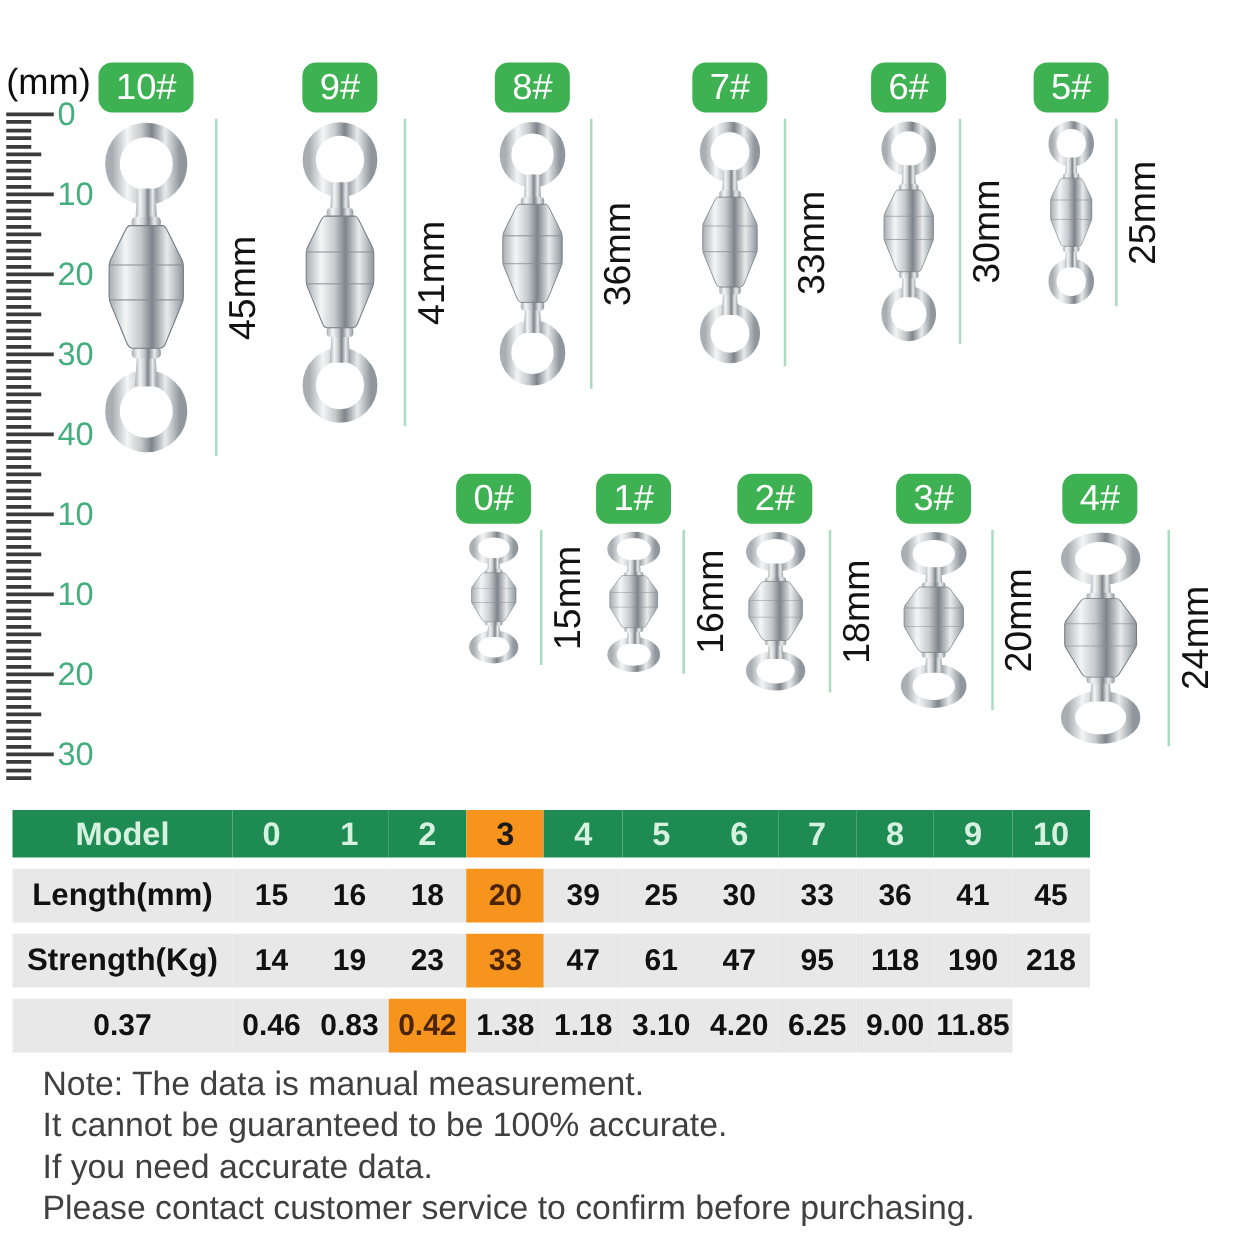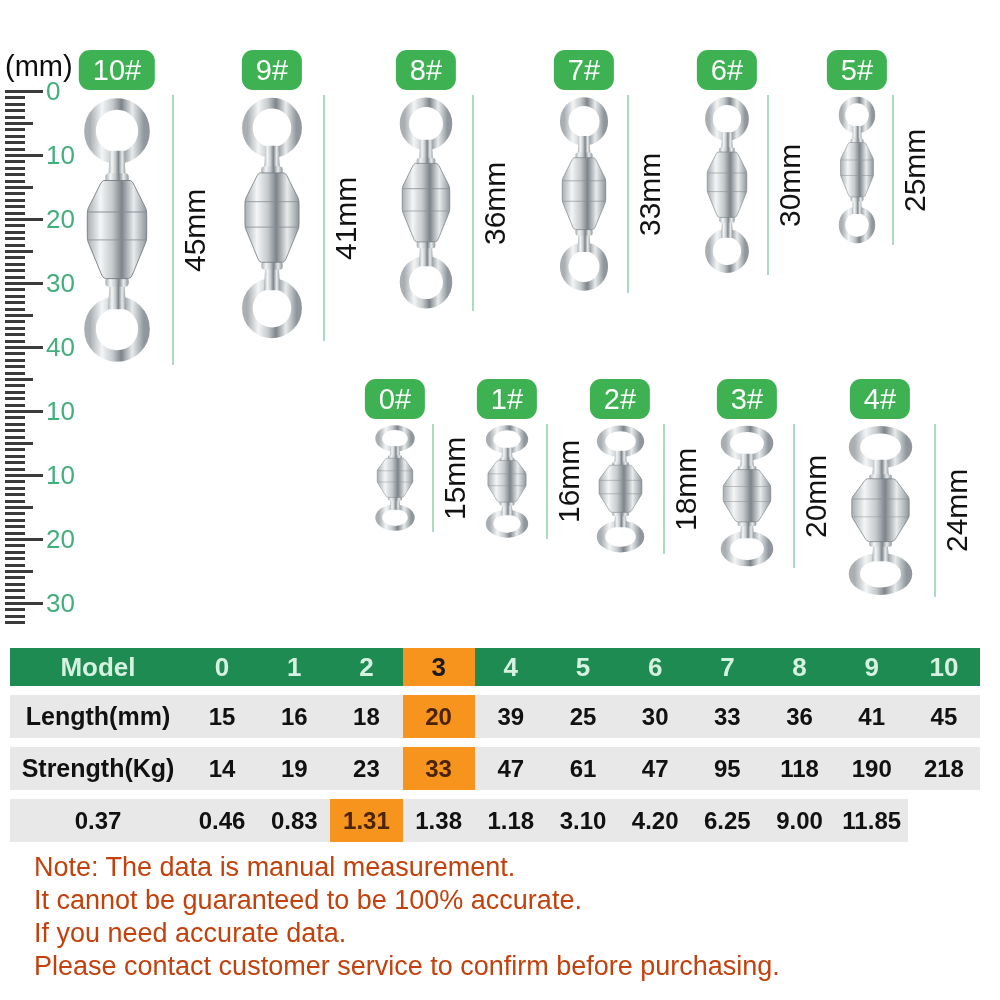--- a/index.html
+++ b/index.html
@@ -18,31 +18,31 @@
   #unit-label{position:absolute;left:5px;top:50px;font-size:29px;color:#0d0d0d;}
   
   .badge{position:absolute;transform:translateX(-50%);background:var(--badge-green);
     color:#fff;font-size:29px;height:40px;line-height:40px;padding:0 14px;
     border-radius:11px;text-align:center;white-space:nowrap;}
   .swivel{position:absolute;}
   .mline{position:absolute;width:2px;background:var(--line-green);}
   .mlabel{position:absolute;writing-mode:vertical-rl;transform:rotate(180deg);
     font-size:30px;font-weight:500;color:#121212;width:38px;text-align:center;line-height:38px;}
   
-  #spec-table{position:absolute;left:10px;top:648px;width:970px;display:grid;
+  #spec-table{position:absolute;left:10px;top:648px;width:862px;display:grid;
     grid-template-columns:176px repeat(11,1fr);grid-template-rows:38px 43px 43px 43px;row-gap:9px;}
   .th{background:var(--table-green);color:#d6f1e0;font-weight:bold;font-size:26px;
     display:flex;align-items:center;justify-content:center;}
   .th.hl{background:var(--orange);color:#1b1b1b;}
   .td{background:var(--row-gray);color:#111;font-weight:bold;font-size:24px;
     display:flex;align-items:center;justify-content:center;}
   .td.rowlabel{font-size:25px;}
   .td.hl{background:var(--orange);color:#4a2405;}
   
-  #notes{position:absolute;left:34px;top:851px;font-size:27px;color:#c2410c;}
+  #notes{position:absolute;left:34px;top:851px;font-size:27px;color:#404040;}
   .note-line{height:33px;line-height:33px;white-space:nowrap;}
 </style>
 </head>
 <body>
 
 <div id="stage" style="--badge-green: #3eb252; --ruler-green: #43af7d; --table-green: #1e8b52; --orange: #f7941d; --line-green: #abdcc3; --row-gray: #e8e8e8;">
 
   <svg width="0" height="0" style="position:absolute" aria-hidden="true">
     <defs>
       <linearGradient id="mg" x1="0" y1="0" x2="1" y2="0">
@@ -264,21 +264,21 @@
       <div class="td">47</div>
       <div class="td">61</div>
       <div class="td">47</div>
       <div class="td">95</div>
       <div class="td">118</div>
       <div class="td">190</div>
       <div class="td">218</div>
       <div class="td">0.37</div>
       <div class="td">0.46</div>
       <div class="td">0.83</div>
-      <div class="td hl">1.31</div>
+      <div class="td hl">0.42</div>
       <div class="td">1.38</div>
       <div class="td">1.18</div>
       <div class="td">3.10</div>
       <div class="td">4.20</div>
       <div class="td">6.25</div>
       <div class="td">9.00</div>
       <div class="td">11.85</div>
     </div>
   <div id="notes">
       <div class="note-line">Note: The data is manual measurement.</div>

